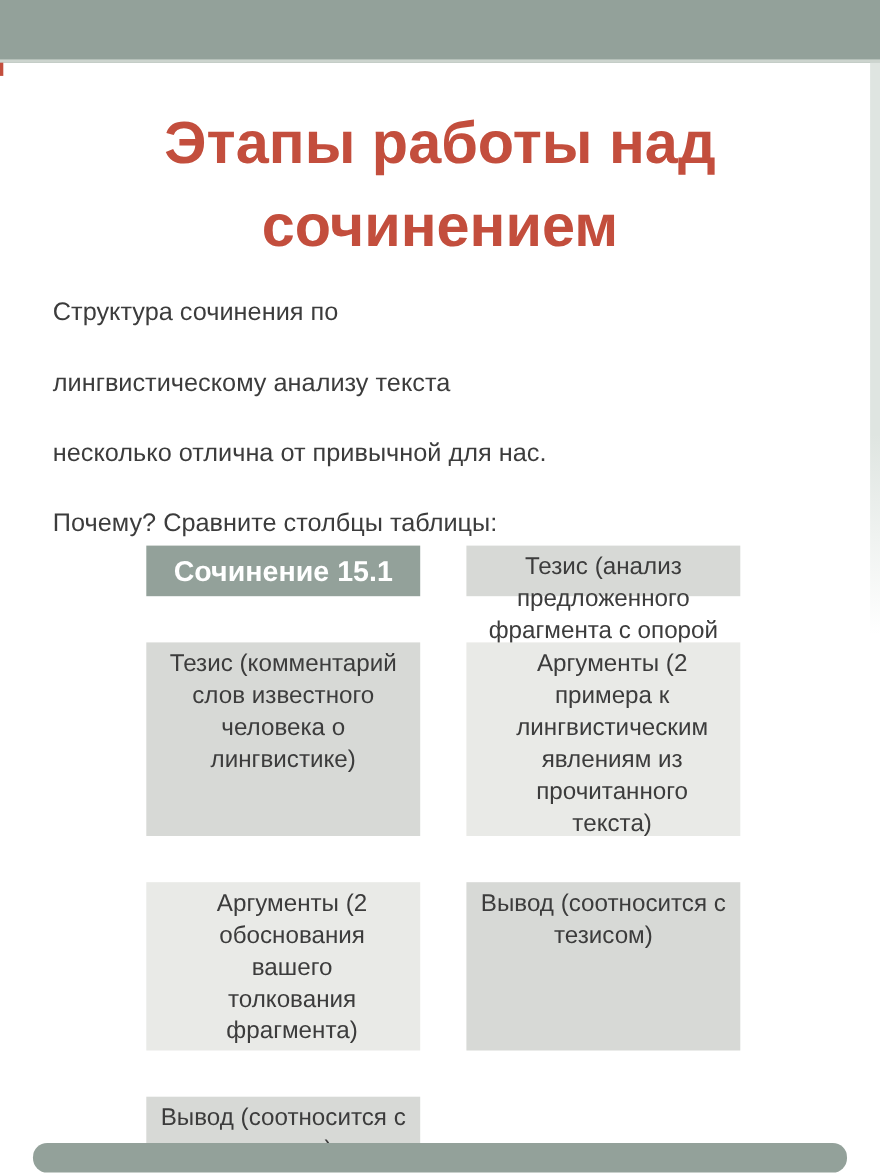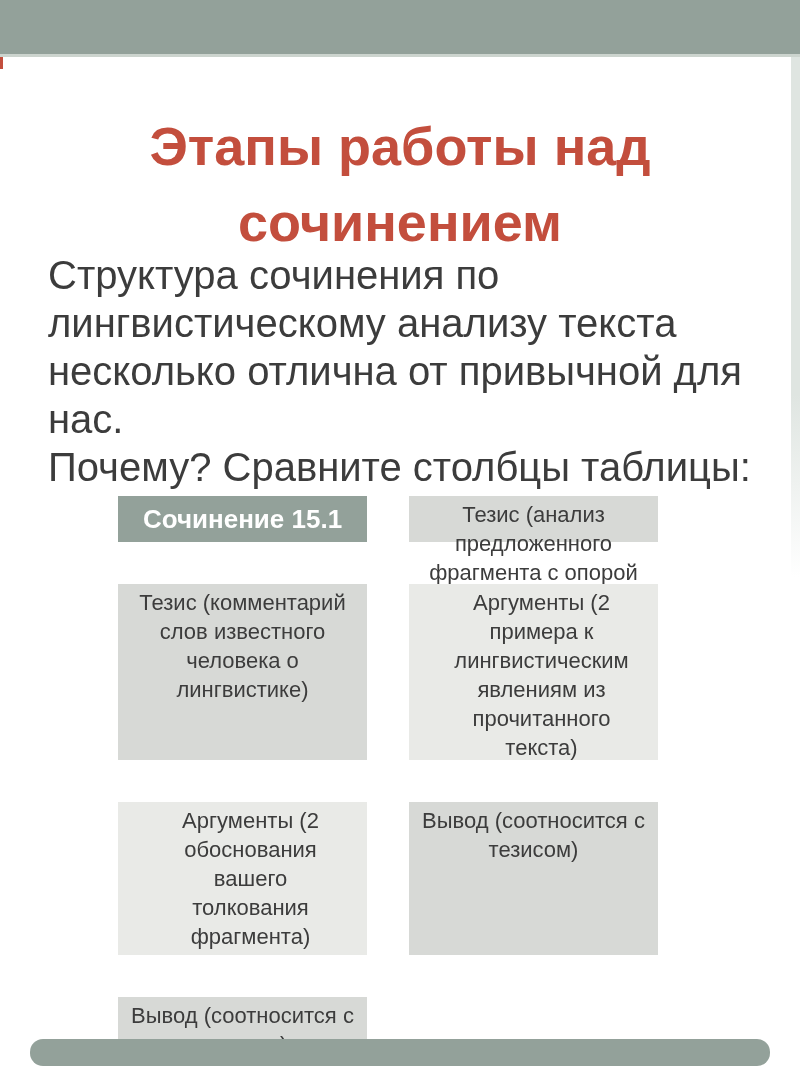--- a/index.html
+++ b/index.html
@@ -27,25 +27,25 @@
     position: absolute; left: 0; right: 0; top: 92px;
     text-align: center;
     color: var(--title, #c34e3d);
     font-size: 54px; line-height: 76px; font-weight: bold;
     white-space: pre-line;
     letter-spacing: 0px;
   }
   .intro {
     position: absolute; left: 48px; top: 251px; width: 730px;
     color: var(--text, #3c3c3c);
-    font-size: 40px; line-height: 48px;
+    font-size: 23px; line-height: 64px;
     white-space: pre-line;
   }
   .cmp-table {
-    position: absolute; left: 118px; top: 496px; width: 540px;
+    position: absolute; left: 133px; top: 496px; width: 540px;
     display: grid;
     grid-template-columns: 1fr 1fr;
     grid-template-rows: 46px 176px 153px 66px;
     column-gap: 5px; row-gap: 4px; gap: 42px;
   }
   .cell {
     font-size: 22px; line-height: 29px;
     text-align: center;
     white-space: pre-line;
     box-sizing: border-box;
@@ -68,21 +68,21 @@
     border-radius: 13px;
   }
 </style>
 </head>
 <body>
 
 <div class="top-band"></div>
 <div class="red-sliver"></div>
 <div class="right-edge-strip"></div>
 
-<h1 class="slide-title" style="margin:16px; font-weight:bold;">Этапы работы над
+<h1 class="slide-title" style="margin:0; font-weight:bold;">Этапы работы над
 сочинением</h1>
 
 <p class="intro" style="margin:0;">Структура сочинения по
 лингвистическому анализу текста
 несколько отлична от привычной для нас.
 Почему? Сравните столбцы таблицы:</p>
 
 <div class="cmp-table">
   <div class="cell th">Сочинение 15.1</div>
 

